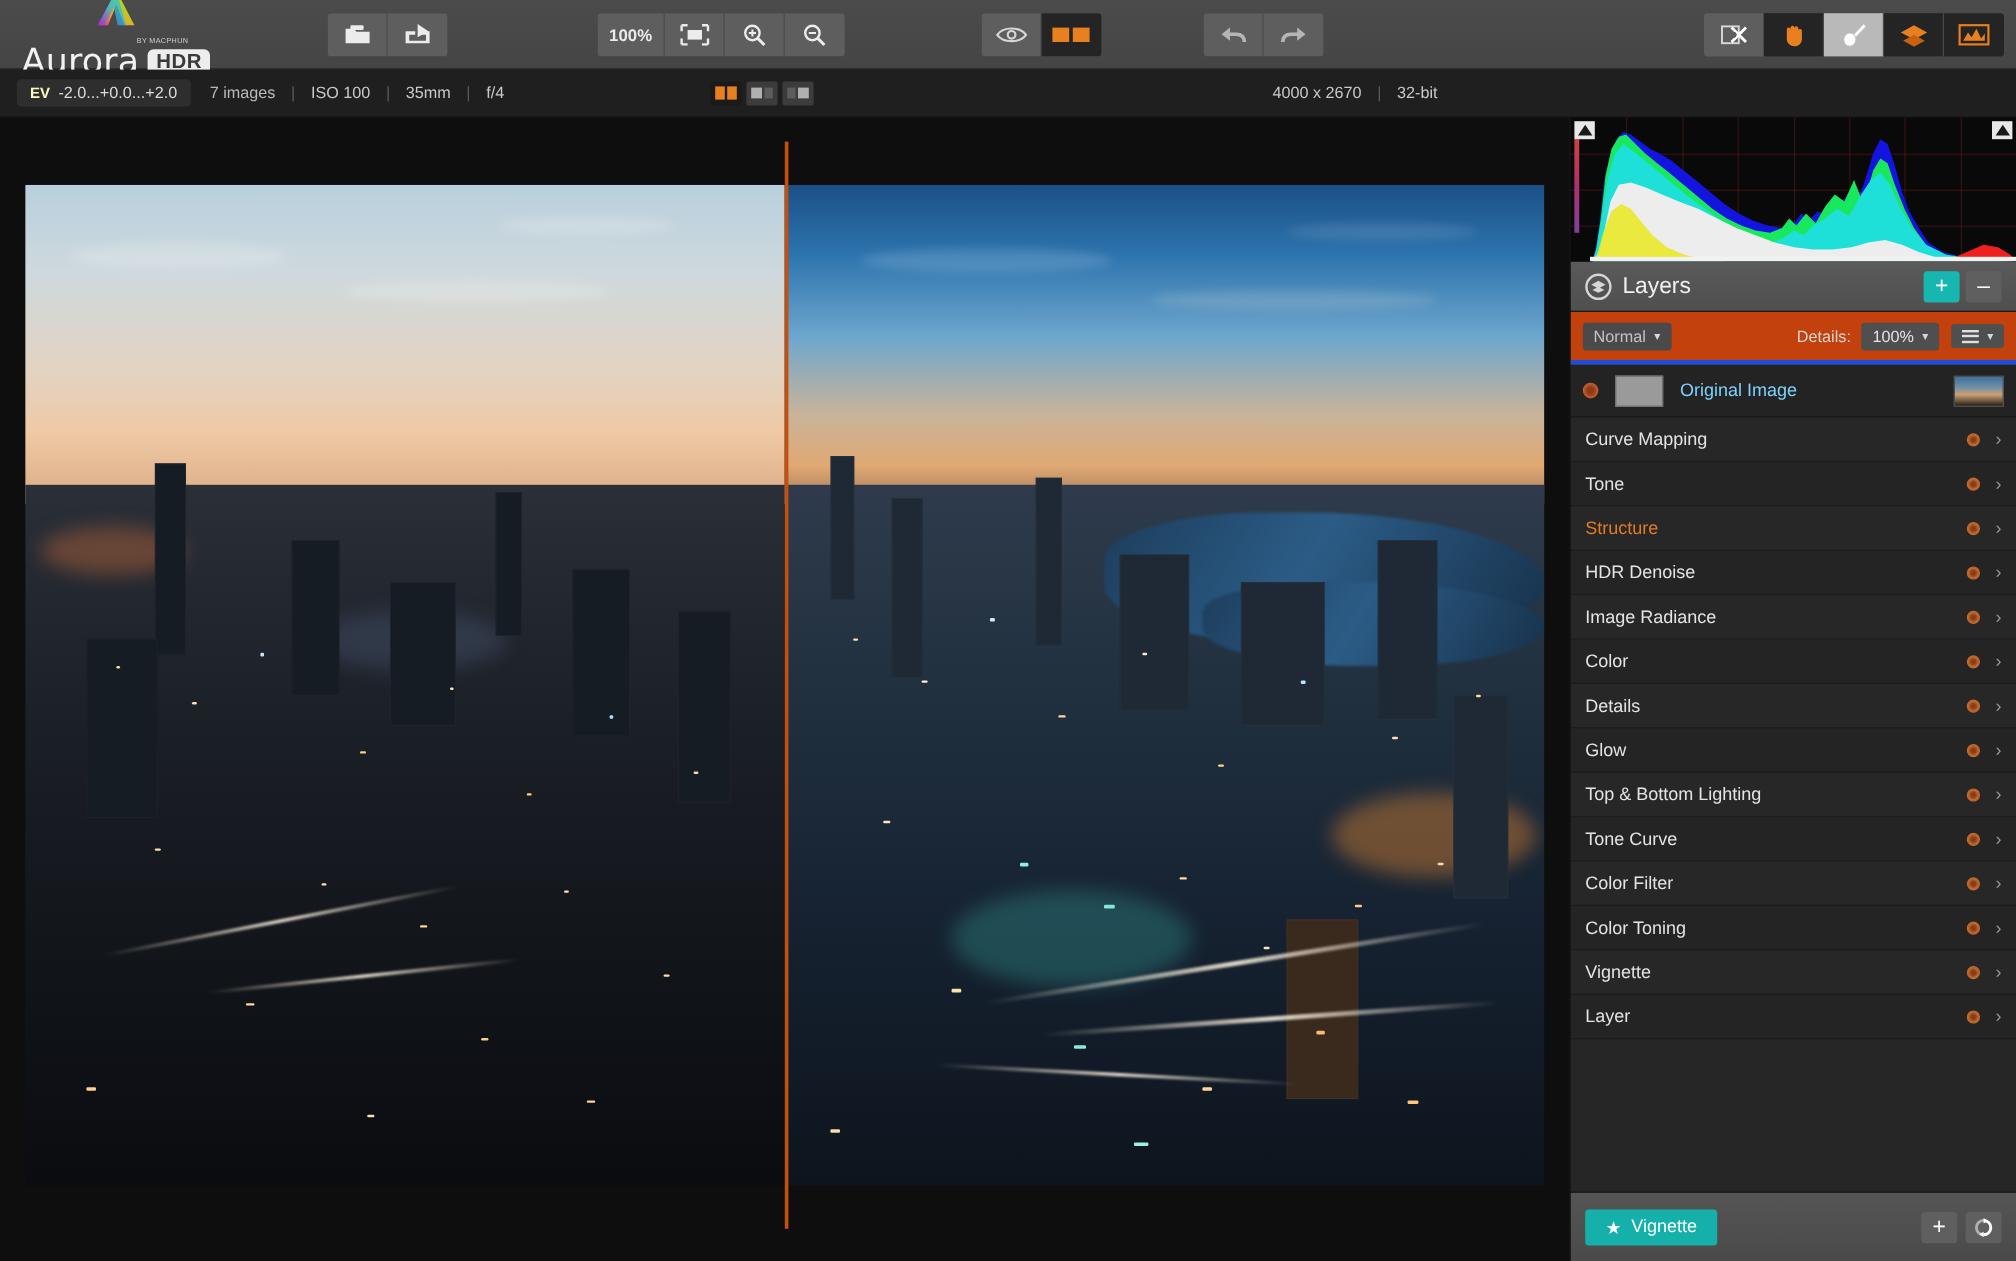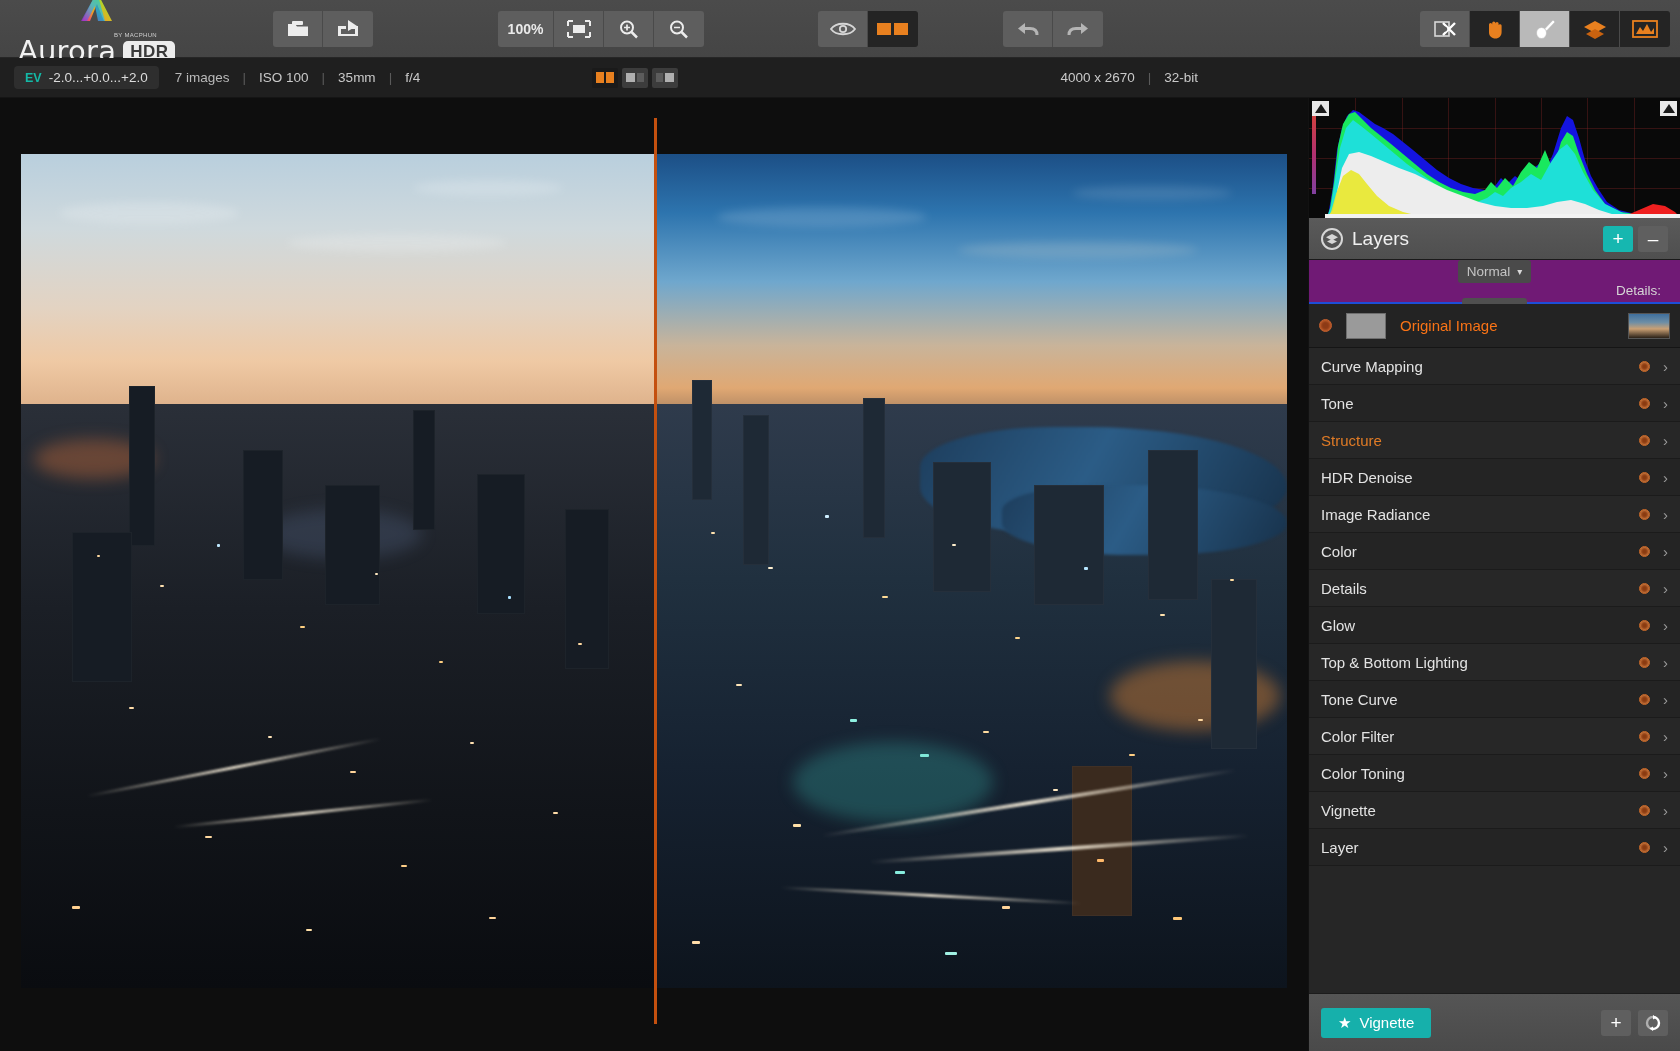--- a/index.html
+++ b/index.html
@@ -62,21 +62,21 @@
     display: flex; align-items: center;
     position: relative;
     border-bottom: 1px solid #151515;
     color: #c9c9c9; font-size: 13.5px;
   }
   .ev-chip {
     display: flex; align-items: center; gap: 7px;
     background: #2e2e2e; border-radius: 4px;
     padding: 4px 11px; margin-left: 14px;
   }
-  .ev-label { color: #14b8a6; font-weight: bold; font-size: 12.5px; }
+  .ev-label { color: #fef9c3; font-weight: bold; font-size: 12.5px; }
   .ev-val { color: #dcdcdc; font-size: 13.5px; }
   .meta { margin-left: 16px; color: #b9b9b9; }
   .sep { color: #5a5a5a; margin: 0 13px; }
   .info-center {
     position: absolute; left: 592px;
     display: flex; gap: 4px; align-items: center;
   }
   .mini-btn {
     width: 26px; height: 20px; border-radius: 2px;
     background: #3c3c3c; display: flex; align-items: center; justify-content: center;
@@ -181,24 +181,23 @@
   }
   .head-btns { margin-left: auto; display: flex; gap: 5px; }
   .sq-btn {
     width: 30px; height: 26px; border-radius: 3px; background: #5f5f5f;
     display: flex; align-items: center; justify-content: center;
     color: #fff; font-size: 19px; line-height: 1;
   }
   .sq-btn.teal { background: #16b7b0; }
 
   .blendrow {
-    height: 44px; min-height: 44px; background: #701a75;
+    height: 44px; min-height: 44px; background: #c2410c;
     display: flex; align-items: center; padding: 0 10px;
-    border-bottom: 2px solid #1d4ed8;
-    flex-direction: column;
+    border-bottom: 4px solid #1d4ed8;
   }
   .select {
     background: #4a4a4a; color: #c4c4c4; border-radius: 3px;
     padding: 4px 9px; font-size: 13.5px; display: flex; align-items: center; gap: 7px;
   }
   .select.small { background: #4f4f4f; color: #e4e4e4; }
   .opacity-lbl { margin-left: auto; color: #d6d6d6; font-size: 13.5px; margin-right: 9px; }
   .burger { display: flex; flex-direction: column; gap: 2.5px; }
   .burger i { display: block; width: 14px; height: 2px; background: #e0e0e0; }
   .caret { font-size: 10px; color: #d8d8d8; }
@@ -210,21 +209,21 @@
   }
   .vis-dot {
     width: 13px; height: 13px; border-radius: 50%;
     background: #8d3a16; border: 1px solid #c06030;
     box-shadow: inset 0 0 3px #f08040;
   }
   .layer-thumb {
     width: 40px; height: 26px; background: #9a9a9a;
     border: 1px solid #6e6e6e; margin-left: 14px;
   }
-  .layer-name { color: #f97316; font-size: 15px; margin-left: 14px; }
+  .layer-name { color: #7dd3fc; font-size: 15px; margin-left: 14px; }
   .layer-preview {
     margin-left: auto; width: 42px; height: 26px;
     background: linear-gradient(#3f6f9e 0%, #6d8ea6 35%, #caa074 62%, #2a2118 100%);
     border: 1px solid #555;
   }
 
   .tools-head {
     height: 42px; min-height: 42px;
     background: linear-gradient(#585858, #4d4d4d);
     display: flex; align-items: center; padding: 0 12px;

